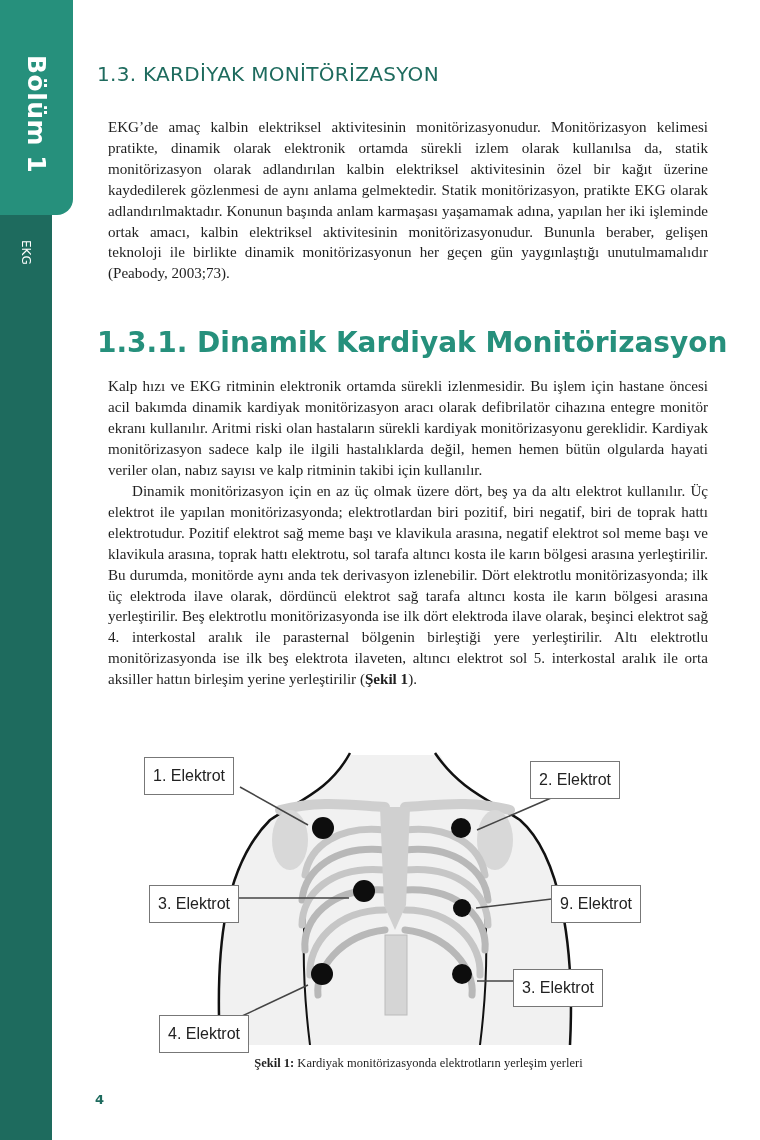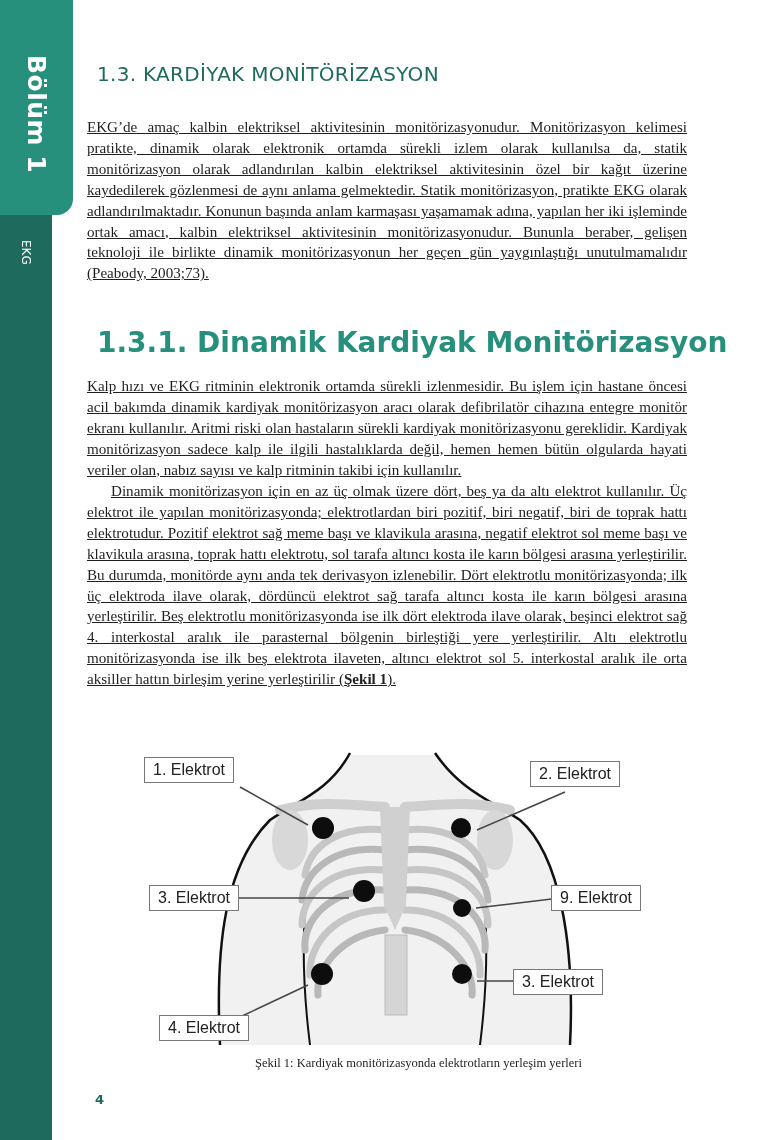--- a/index.html
+++ b/index.html
@@ -34,42 +34,41 @@
     position: absolute; left: 97px; top: 62px;
     font-family: "DejaVu Sans", sans-serif; font-weight: normal;
     font-size: 20px; color: #1e6b5e; letter-spacing: 0.3px; white-space: nowrap;
   }
   .h2 {
     position: absolute; left: 97px; top: 326px;
     font-family: "DejaVu Sans", sans-serif; font-weight: bold;
     font-size: 28px; color: #26907c; white-space: nowrap;
   }
   .para {
-    position: absolute; left: 87px; width: 600px;
+    position: absolute; left: 108px; width: 600px;
     font-size: 15.1px; line-height: 20.9px; text-align: justify;
     margin: 0;
-    text-decoration: underline;
   }
   .para.p1 { top: 117px; }
   .para.p2 { top: 376px; }
   .para.p3 { top: 481px; text-indent: 24px; }
   .para b { font-weight: bold; }
   .figure {
     position: absolute; left: 130px; top: 745px; width: 505px; height: 300px;
   }
   .fig-label {
     position: absolute; background: #ffffff; border: 1.5px solid #777;
     font-family: "Liberation Sans", sans-serif; font-size: 16px; color: #222;
-    padding: 3px 8px; white-space: nowrap;
+    padding: 9px 8px; white-space: nowrap;
   }
   .caption {
     position: absolute; left: 0; width: 760px; top: 1056px; text-align: center;
     font-size: 12.5px; padding-left: 48px; box-sizing: border-box;
   }
-  .caption b { font-weight: normal; margin-left: 29px; }
+  .caption b { font-weight: bold; margin-left: 29px; }
   .page-number {
     position: absolute; left: 95px; top: 1092px;
     font-family: "DejaVu Sans", sans-serif; font-weight: bold; font-size: 13px;
     color: #1e6b5e;
   }
 </style>
 </head>
 <body>
 
 <div class="side-bar"></div>

